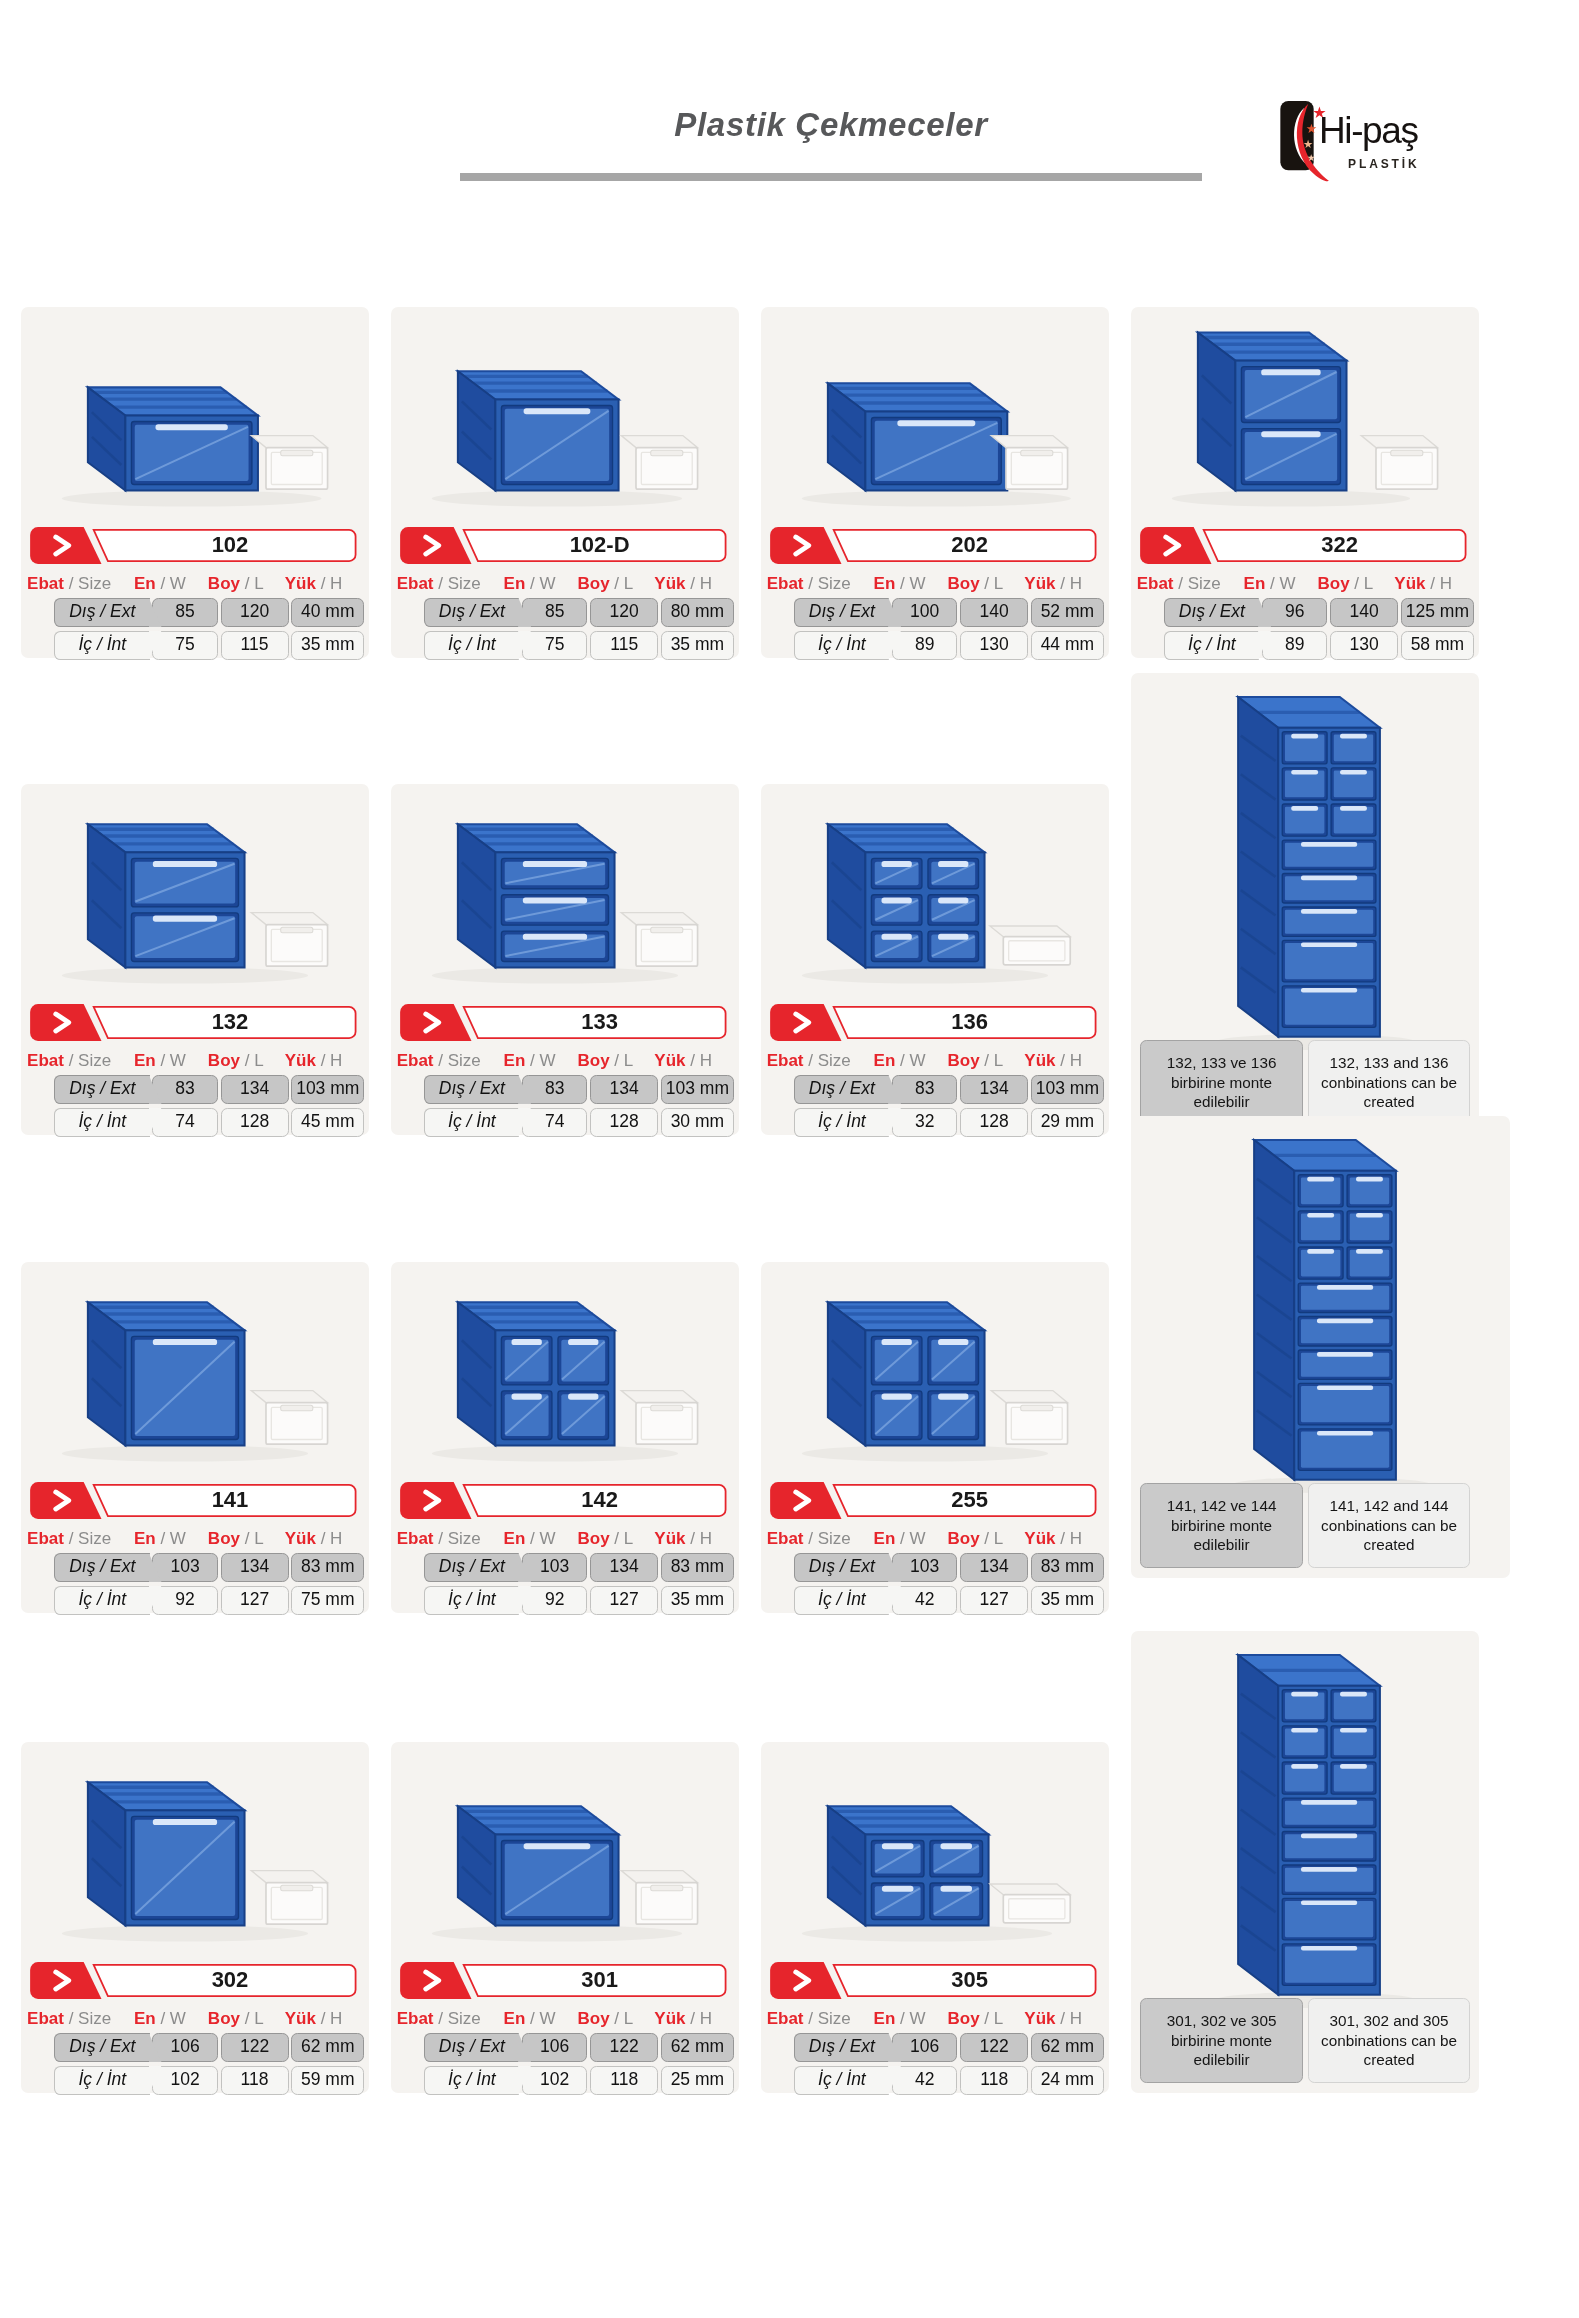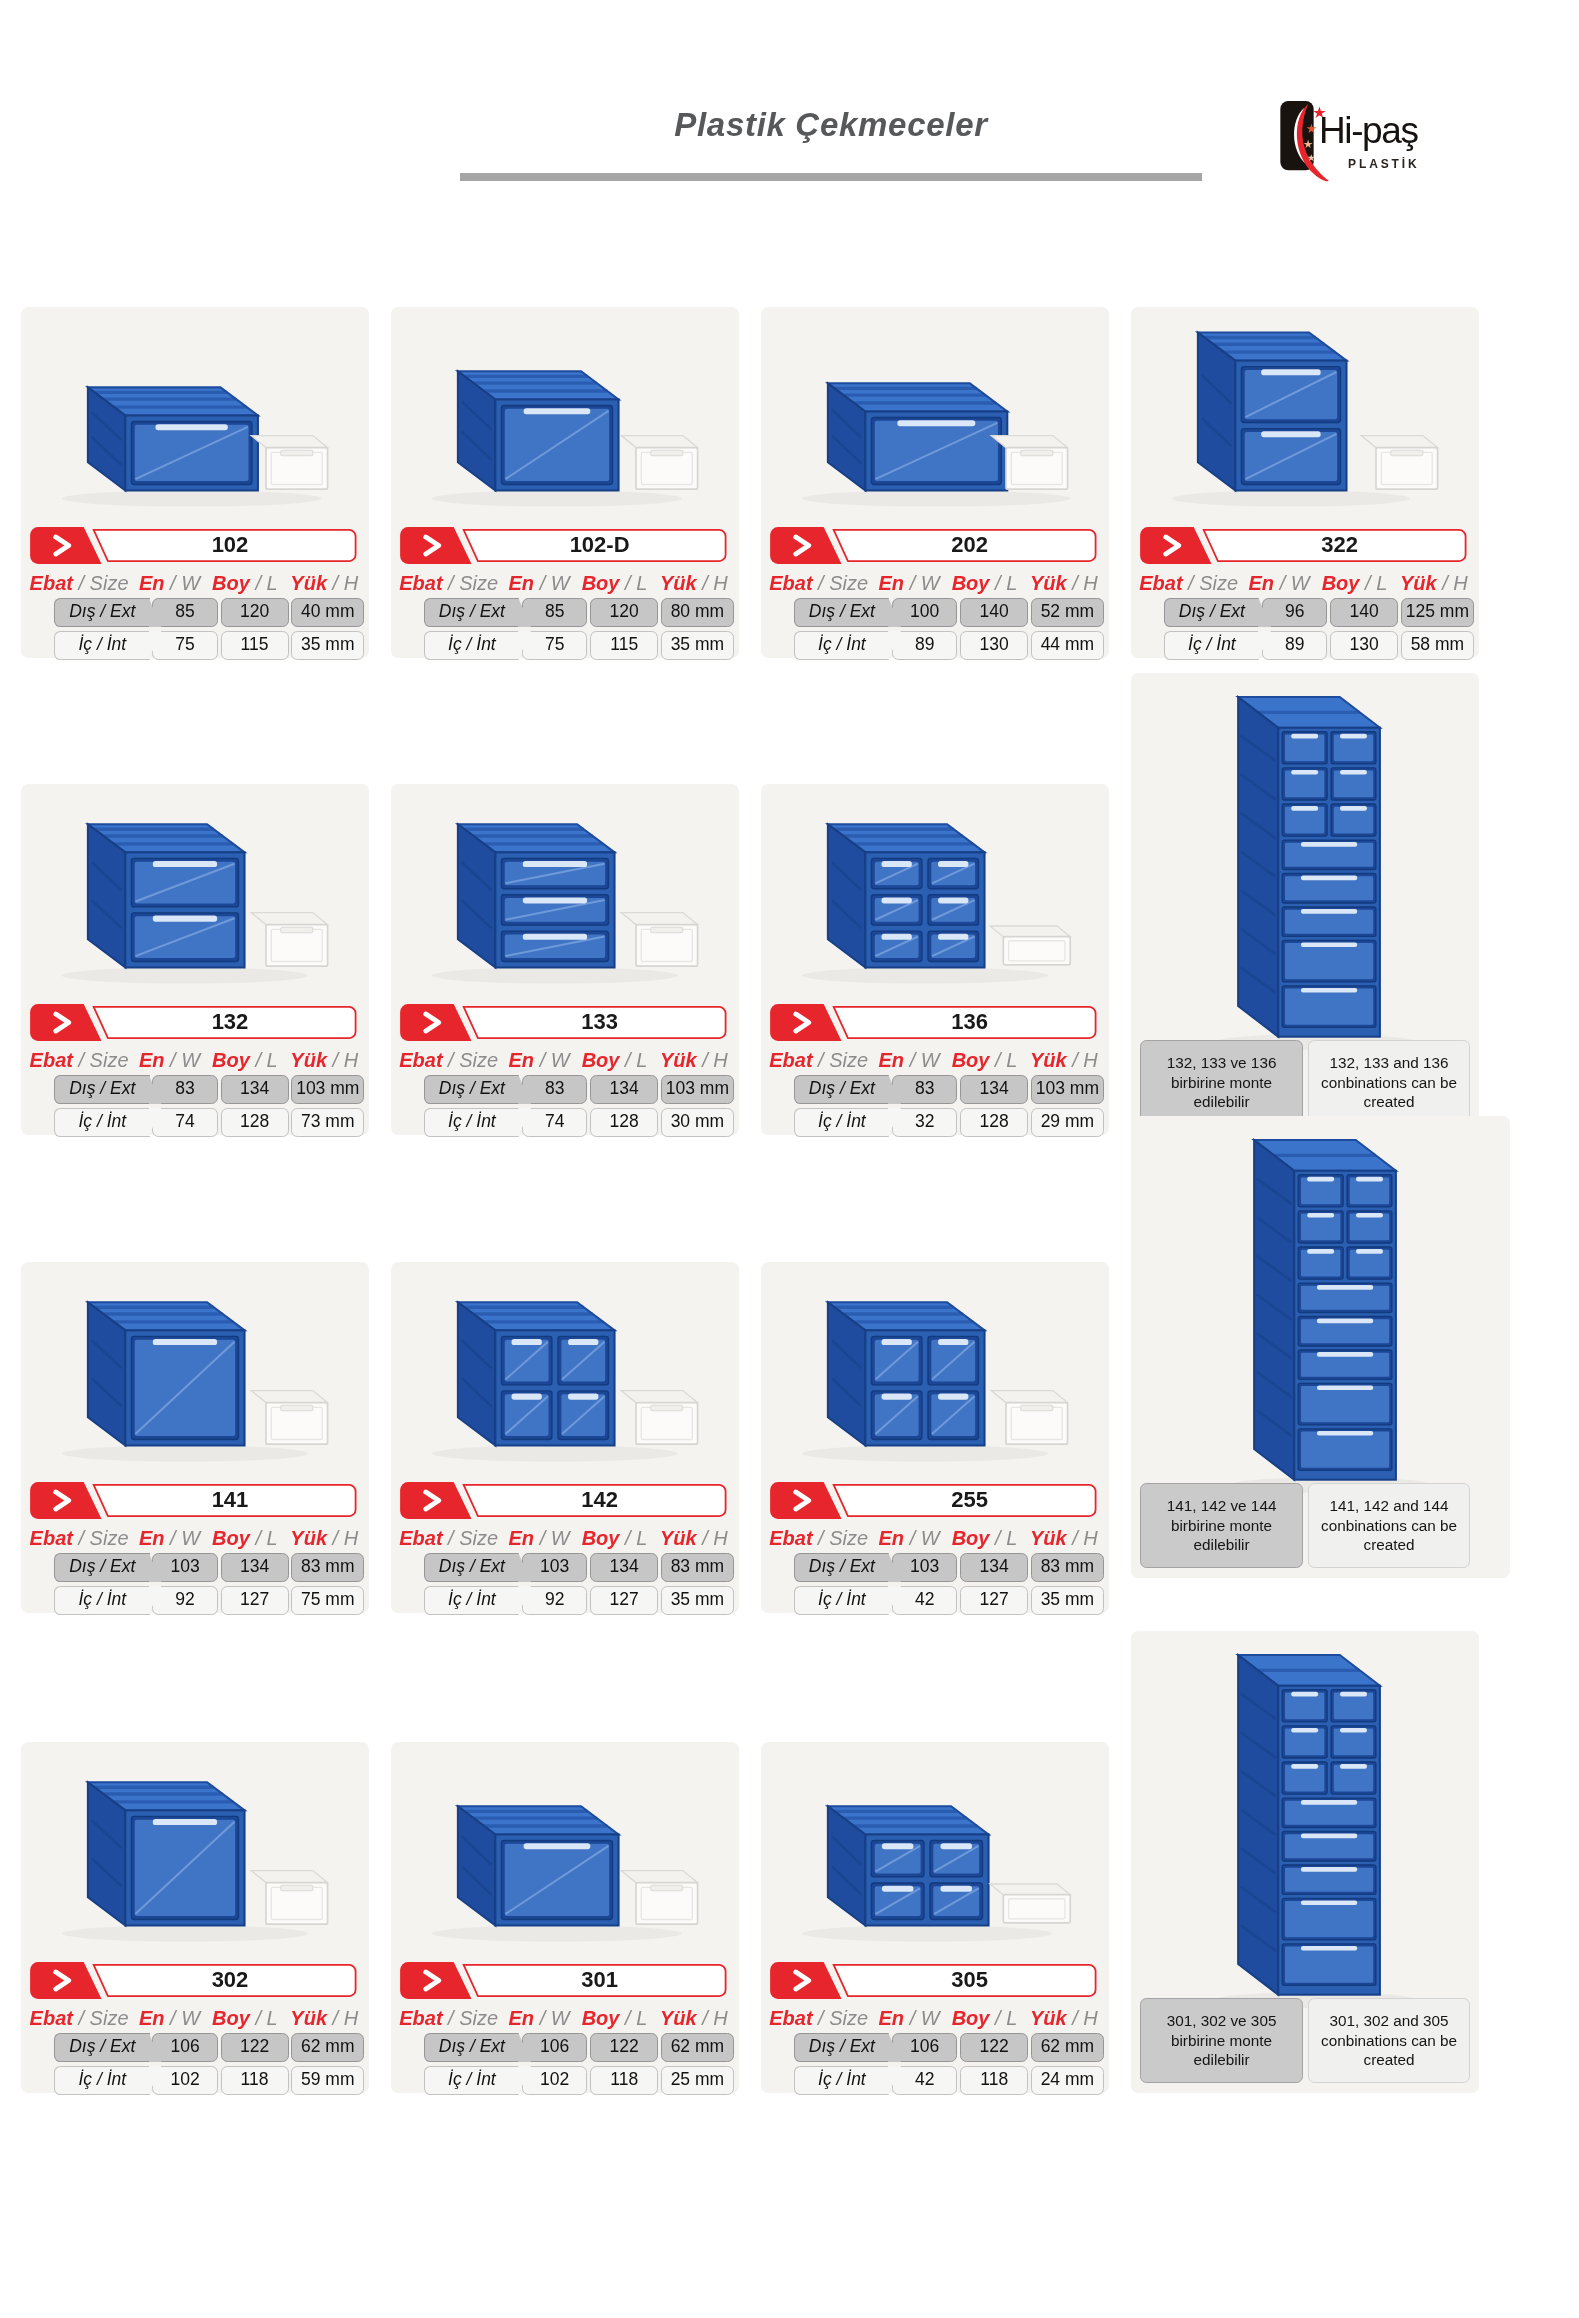--- a/index.html
+++ b/index.html
@@ -53,21 +53,21 @@
   .banner .code {
     position:absolute; left:80px; top:4.3px; width:243px; height:31px;
     line-height:31px; text-align:center;
     font-size:22px; font-weight:bold; color:#191919;
   }
 
   .thead {
     position:absolute; left:5.7px; top:266px; width:337px; height:21.4px;
     display:flex; gap:2.9px; align-items:center;
   }
-  .thead .cell { text-align:center; font-style:italic; font-size:20px; }
+  .thead .cell { text-align:left; font-size:17px; }
   .thead .c0 { width:104px; } .thead .c1 { width:71px; }
   .thead .c2 { width:74px; } .thead .c3 { width:79px; }
   .thead .red  { color:#e6252c; font-weight:bold; }
   .thead .gray { color:#8c8c8c; }
 
   .trow { position:absolute; left:5.7px; width:337px; height:28.6px; display:flex; gap:2.9px; }
   .trow.ext { top:291px; }
   .trow.int { top:324px; }
   .pill {
     box-sizing:border-box; height:28.6px; border:1.4px solid;
@@ -367,21 +367,21 @@
     <div class="trow ext">
       <div class="pill label-pill">Dış / Ext</div>
       <div class="pill v1">83</div>
       <div class="pill v2">134</div>
       <div class="pill v3">103 mm</div>
     </div>
     <div class="trow int">
       <div class="pill label-pill">İç / İnt</div>
       <div class="pill v1">74</div>
       <div class="pill v2">128</div>
-      <div class="pill v3">73 mm</div>
+      <div class="pill v3">45 mm</div>
     </div>
   </section>
 
   <section class="card product-card" style="left: 391px; top: 784px;">
     <div class="img-area">
       <svg viewBox="0 0 460 300" width="308" height="201">
         <ellipse cx="215" cy="274" rx="184" ry="12" fill="#ebe9e5"></ellipse>
         <path d="M126,90 L70,48 L248,48 L304,90 Z" fill="#3b74cb" stroke="#1d4b9d" stroke-width="3"></path>
         <line x1="109.2" y1="77.4" x2="287.2" y2="77.4" stroke="#1d4b9d" stroke-width="5" opacity="0.55"></line>
         <line x1="93.52000000000001" y1="65.64" x2="271.52" y2="65.64" stroke="#1d4b9d" stroke-width="5" opacity="0.55"></line>

